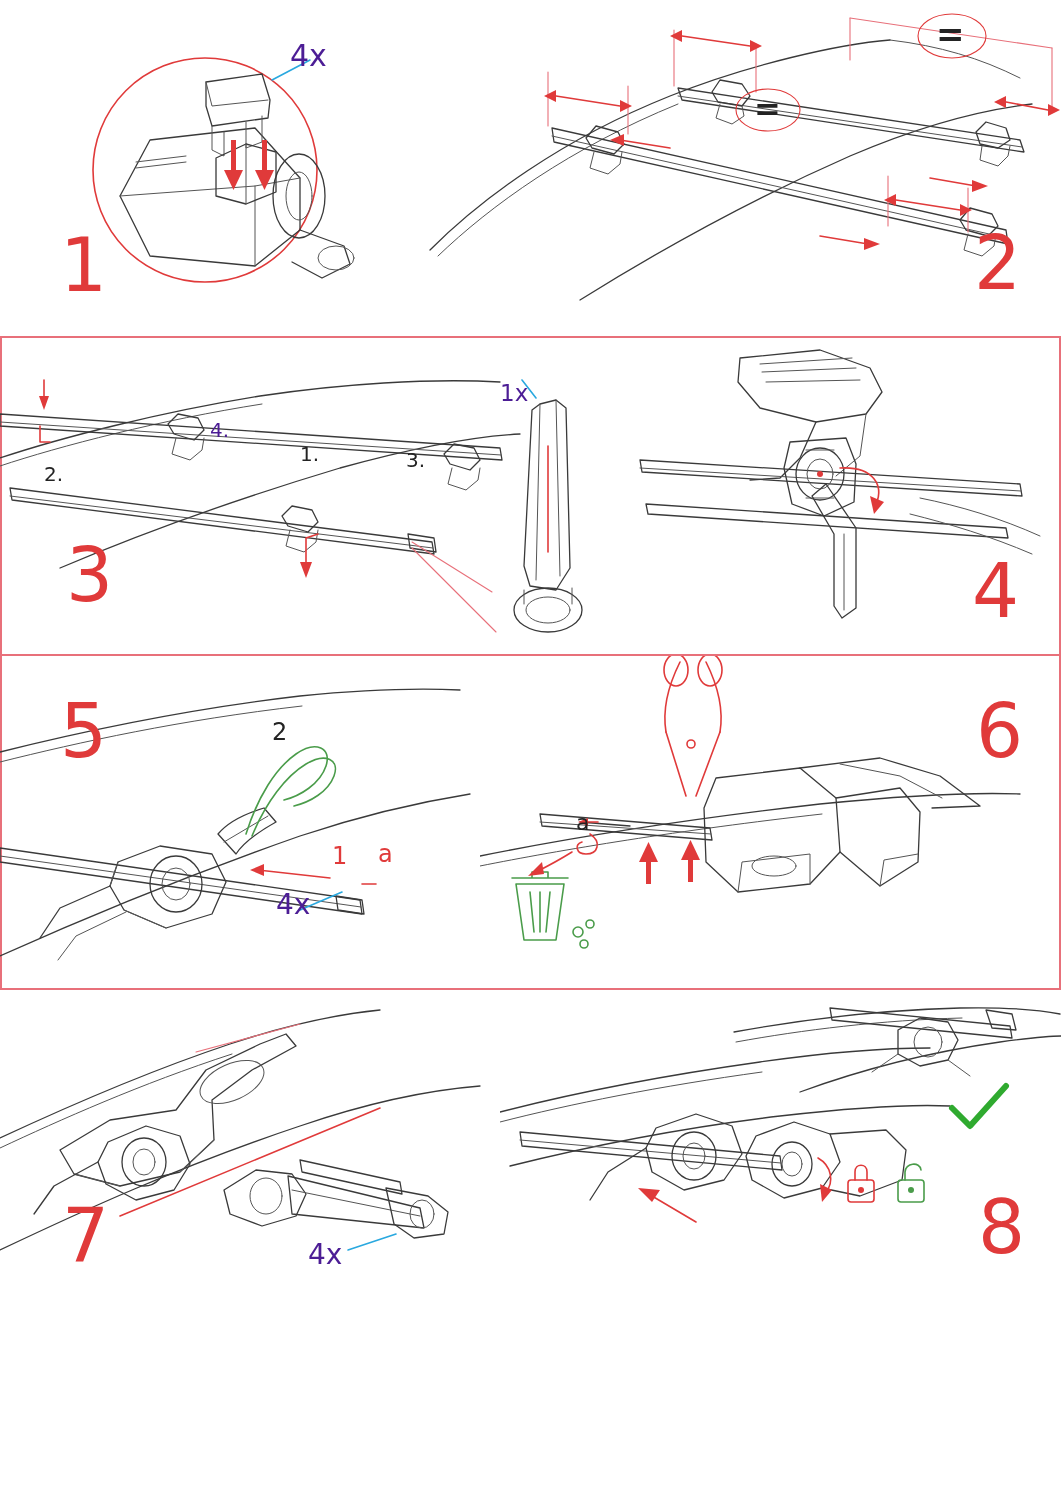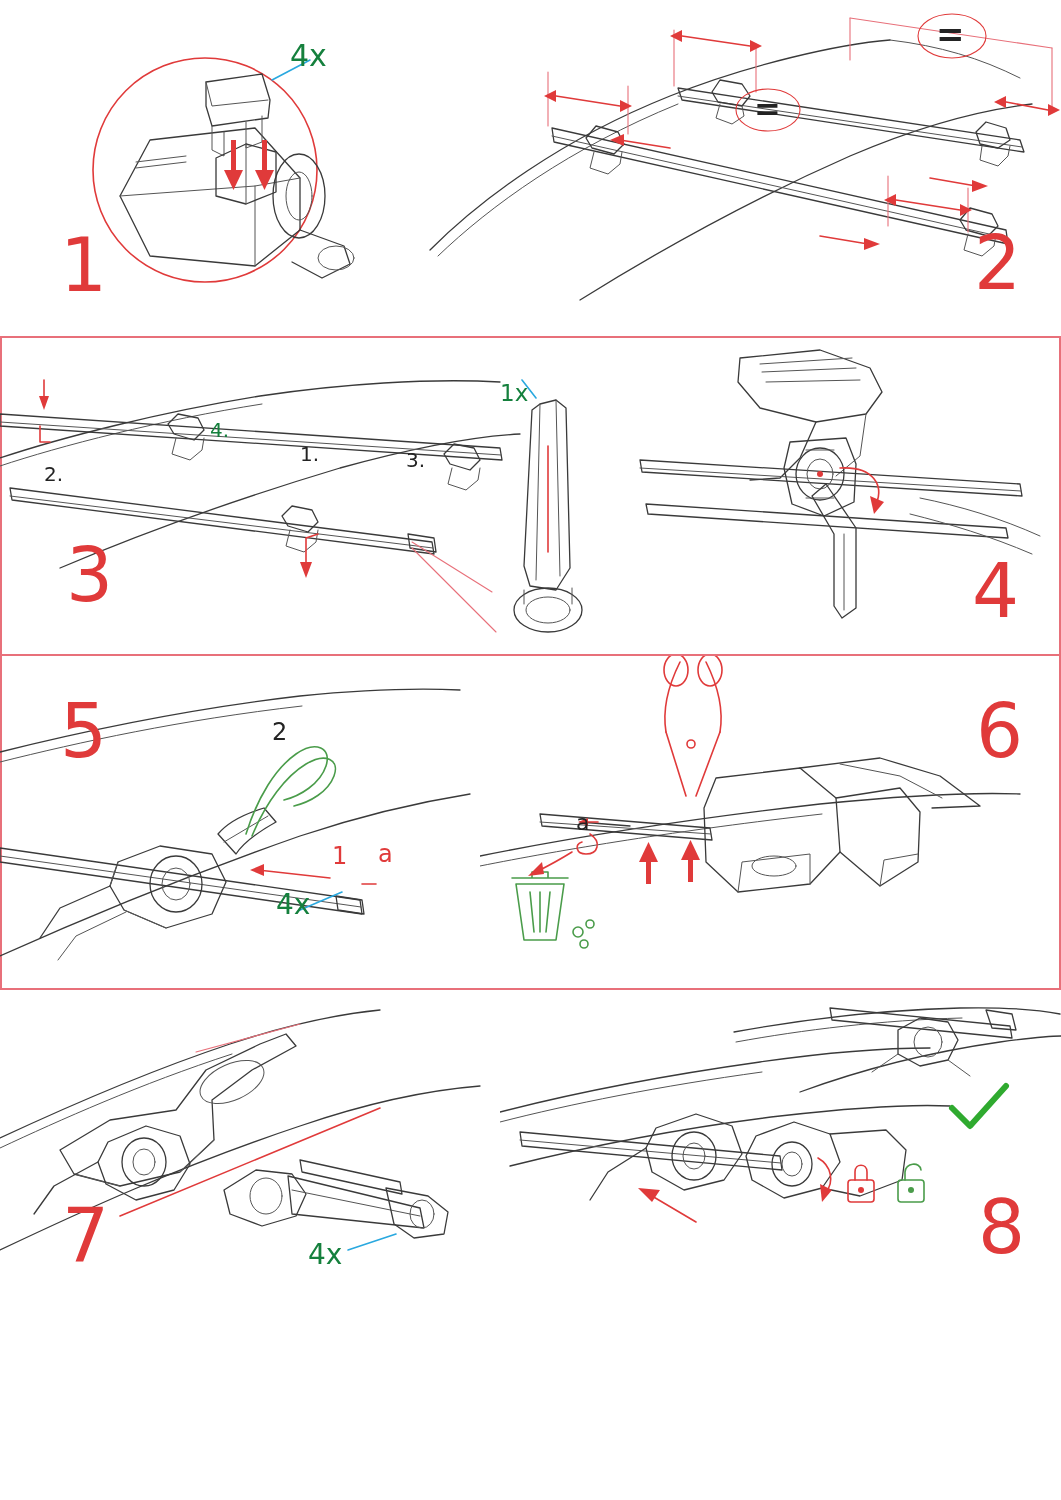--- a/index.html
+++ b/index.html
@@ -12,21 +12,21 @@
   
   .hrule{position:absolute;left:0;width:1061px;height:2px;background:#e8707a;}
   .vrule{position:absolute;width:2px;background:#e8707a;}
   
   .panel{position:absolute;overflow:hidden;}
   .stepnum{
     position:absolute;color:#e03a3a;font-family:"DejaVu Sans", sans-serif;
     font-size:74px;font-weight:400;line-height:1;letter-spacing:0;
   }
   .lbl{position:absolute;font-family:"DejaVu Sans", sans-serif;}
-  .lbl-blue{color:#15803d;}
+  .lbl-blue{color:#4c1d95;}
   .lbl-red{color:#e03a3a;}
   .lbl-dark{color:#232323;}
   
   .footer{position:absolute;left:0;top:1295px;width:1061px;height:205px;}
   svg{display:block;}
   .ln{fill:none;stroke:#3a3a3a;stroke-width:1.3;stroke-linecap:round;stroke-linejoin:round;}
   .ln-thin{fill:none;stroke:#555;stroke-width:1;stroke-linecap:round;stroke-linejoin:round;}
   .ln-red{fill:none;stroke:#e03a3a;stroke-width:1.6;stroke-linecap:round;stroke-linejoin:round;}
   .ln-redthin{fill:none;stroke:#e8707a;stroke-width:1.1;stroke-linecap:round;}
   .ln-blue{fill:none;stroke:#29a8df;stroke-width:1.6;stroke-linecap:round;}

